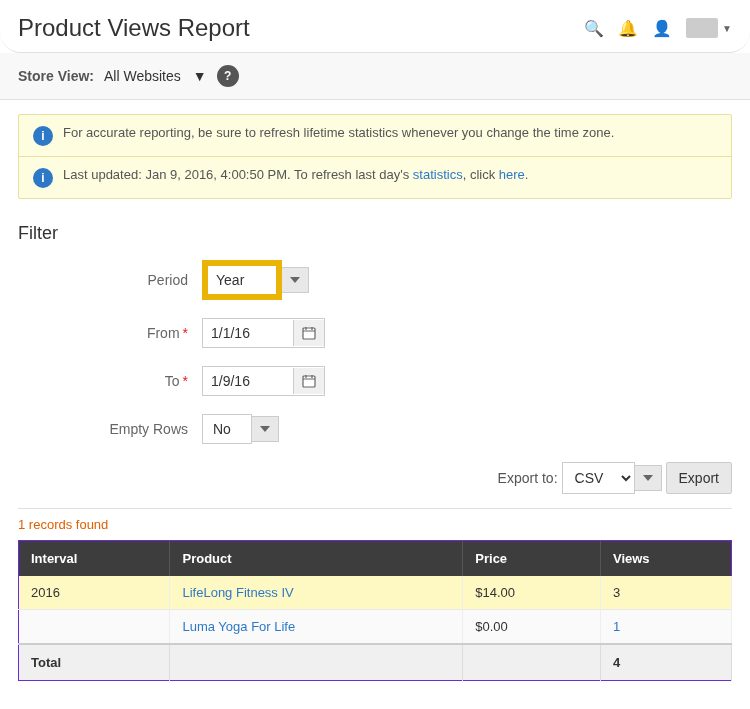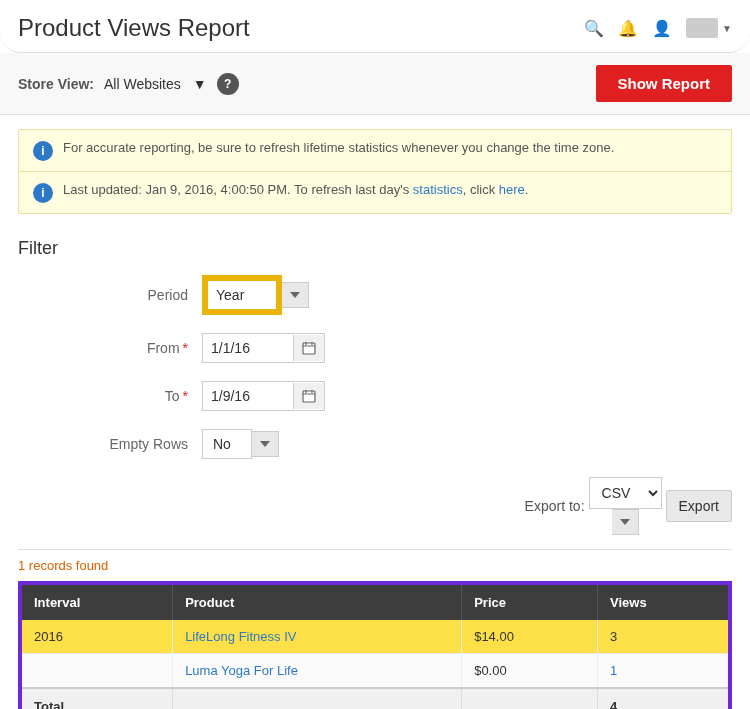--- a/index.html
+++ b/index.html
@@ -47,33 +47,33 @@
 
     
     .date-input-wrap { display: flex; align-items: center; border: 1px solid #ccc; background: #fff; }
     .date-input { border: none; outline: none; padding: 6px 8px; font-size: 14px; color: #333; width: 90px; background: transparent; }
     .calendar-btn { border: none; border-left: 1px solid #ccc; background: #f0f0f0; padding: 6px 8px; cursor: pointer; display: flex; align-items: center; }
     .no-select { border: 1px solid #ccc; background: #fff; padding: 6px 10px; font-size: 14px; color: #333; min-width: 50px; }
     
     
     .export-row { display: flex; align-items: center; justify-content: flex-end; padding: 0 18px 14px 18px; gap: 4px; }
     .export-label { font-size: 14px; color: #555; }
-    .export-select-wrap { display: flex; align-items: center; flex-direction: column; }
+    .export-select-wrap { display: flex; align-items: center; }
     .export-select { border: 1px solid #ccc; background: #fff; padding: 6px 8px; font-size: 14px; color: #333; min-width: 70px; }
     .export-btn { border: 1px solid #ccc; background: #e8e8e8; padding: 7px 12px; font-size: 14px; color: #333; cursor: pointer; border-radius: 2px; }
 
     
     .records-found { padding: 8px 18px; font-size: 13px; color: #e06000; }
 
     
-    .report-table { width: calc(100% - 36px); margin: 0 18px 20px 18px; border-collapse: collapse; border: 4px solid #6d28d9; }
+    .report-table { width: calc(100% - 36px); margin: 0 18px 20px 18px; border-collapse: collapse; border: 1px solid #6d28d9; }
     .report-table thead tr { background: #3d3d3d; color: #fff; }
     .report-table thead th { padding: 10px 12px; font-size: 13px; font-weight: 600; text-align: left; border-right: 1px solid #555; }
     .report-table thead th:last-child { border-right: none; }
-    .report-table tbody tr { background: #fde047; border-bottom: 1px solid #e8e8e8; }
+    .report-table tbody tr { background: #fef9c3; border-bottom: 1px solid #e8e8e8; }
     .report-table tbody tr:nth-child(even) { background: #fafafa; }
     .report-table tbody td { padding: 9px 12px; font-size: 13px; color: #333; border-right: 1px solid #eee; vertical-align: top; }
     .report-table tbody td.product-link { color: #2d79c7; }
     .report-table tfoot tr { background: #f0f0f0; border-top: 2px solid #ccc; margin-top: 40px; }
     .report-table tfoot td { padding: 10px 12px; font-size: 13px; font-weight: 700; color: #333; border-right: 1px solid #ddd; }
 
     .divider-line { border: none; border-top: 1px solid #e0e0e0; margin: 0 18px; }
   </style>
 </head>
 <body>
@@ -97,21 +97,20 @@
     <div class="store-bar-left">
       <span class="store-label">Store View:</span>
       <div class="store-select">
         <span>All Websites</span>
         <span style="margin-left:4px;">▼</span>
       </div>
       <div class="help-icon">
         <span>?</span>
       </div>
     </div>
-    <button class="show-report-btn">Show Report</button>
   </div>
 
   <div class="info-banners">
     <div class="info-row">
       <div class="info-circle">i</div>
       <span>For accurate reporting, be sure to refresh lifetime statistics whenever you change the time zone.</span>
     </div>
     <div class="info-row">
       <div class="info-circle">i</div>
       <span>

